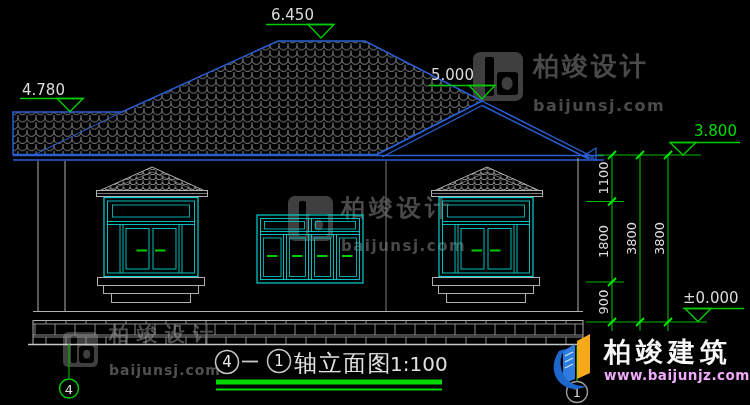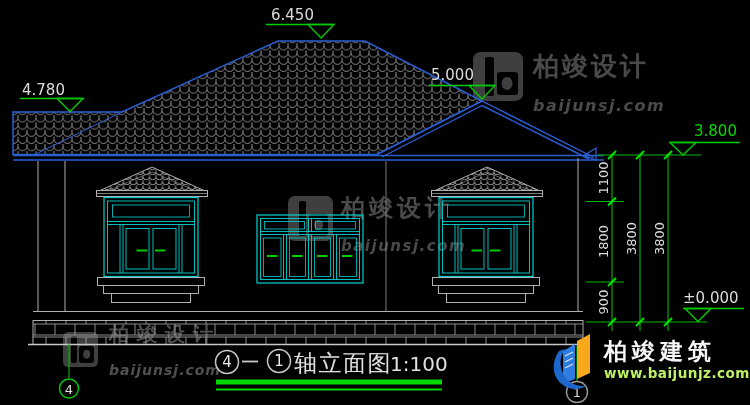--- a/index.html
+++ b/index.html
@@ -10,21 +10,21 @@
   #stage{position:absolute;inset:0;width:750px;height:405px;}
 
   
   .wm{position:absolute;display:flex;align-items:flex-start;color:#4a4a4a;z-index:1;}
   .wm .mark{position:relative;background:#3f3f3f;border-radius:15%;flex:none;}
   .wm .mark .stem{position:absolute;left:24%;top:11%;width:17%;height:78%;background:#000;border-radius:2px;display:block;}
   .wm .mark .bowl{position:absolute;right:11%;bottom:12%;width:42%;height:48%;background:#000;border-radius:3px;display:block;}
   .wm .mark .dot{position:absolute;left:50%;top:50%;width:52%;height:52%;transform:translate(-50%,-50%);background:#3f3f3f;border-radius:50%;display:block;}
   .wm .col{display:flex;flex-direction:column;gap:14px;}
   .wm .cn{font-weight:700;white-space:nowrap;line-height:1.08;}
-  .wm .dom{font-weight:700;letter-spacing:1.5px;white-space:nowrap;font-style:italic;}
+  .wm .dom{font-weight:700;letter-spacing:1.5px;white-space:nowrap;}
 
   #wm-tr{left:473px;top:52px;gap:10px;}
   #wm-tr .mark{width:50px;height:49px;}
   #wm-tr .cn{font-size:26px;letter-spacing:3px;}
   #wm-tr .dom{font-size:16px;margin-top:2px;}
 
   #wm-c{left:288px;top:196px;gap:8px;}
   #wm-c .mark{width:45px;height:45px;}
   #wm-c .cn{font-size:24px;letter-spacing:4px;}
   #wm-c .dom{font-size:15px;margin-top:1px;}
@@ -35,25 +35,25 @@
   #wm-bl .dom{font-size:14px;margin-top:2px;letter-spacing:1px;}
 
   
   #cad{position:absolute;left:0;top:0;z-index:2;}
   text{font-family:"DejaVu Sans", sans-serif;}
 
   
   #brand{position:absolute;left:549px;top:329px;display:flex;align-items:center;gap:3px;z-index:3;}
   .brand-col{display:flex;flex-direction:column;}
   .brand-cn{
-    font-size:23px;font-weight:700;letter-spacing:5px;color:#f7f7f7;white-space:nowrap;line-height:1.1;
+    font-size:27px;font-weight:700;letter-spacing:5px;color:#f7f7f7;white-space:nowrap;line-height:1.1;
     text-shadow:-2px -2px 0 #000,2px -2px 0 #000,-2px 2px 0 #000,2px 2px 0 #000,0 3px 3px rgba(0,0,0,.9);
   }
   .brand-dom{
-    font-size:13.5px;font-weight:700;color:#bef264;letter-spacing:.5px;white-space:nowrap;
+    font-size:13.5px;font-weight:700;color:#f0abfc;letter-spacing:.5px;white-space:nowrap;
     text-shadow:-1px -1px 0 #000,1px -1px 0 #000,-1px 1px 0 #000,1px 1px 0 #000;
   }
 </style>
 </head>
 <body>
 
 <div id="stage">
 
   <div class="wm" id="wm-tr">
     <span class="mark">

